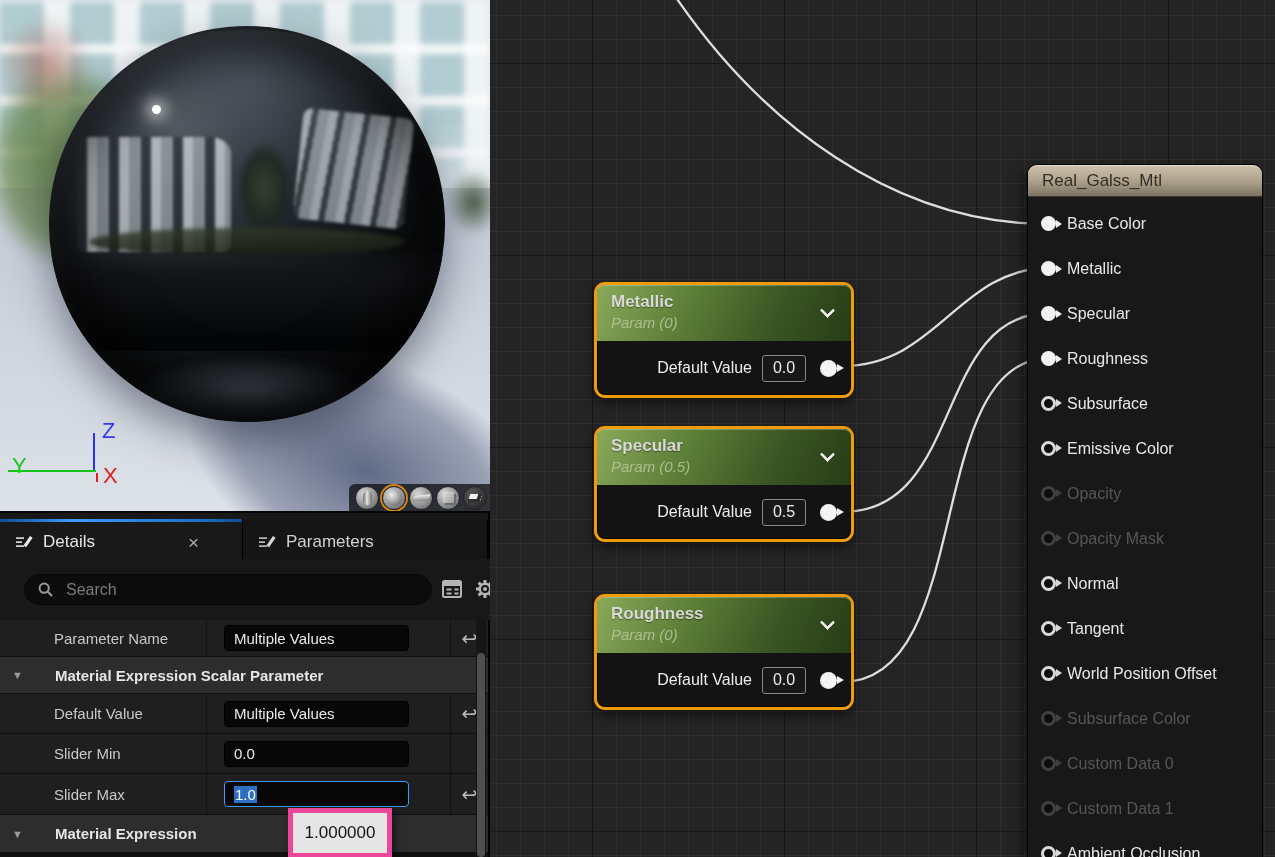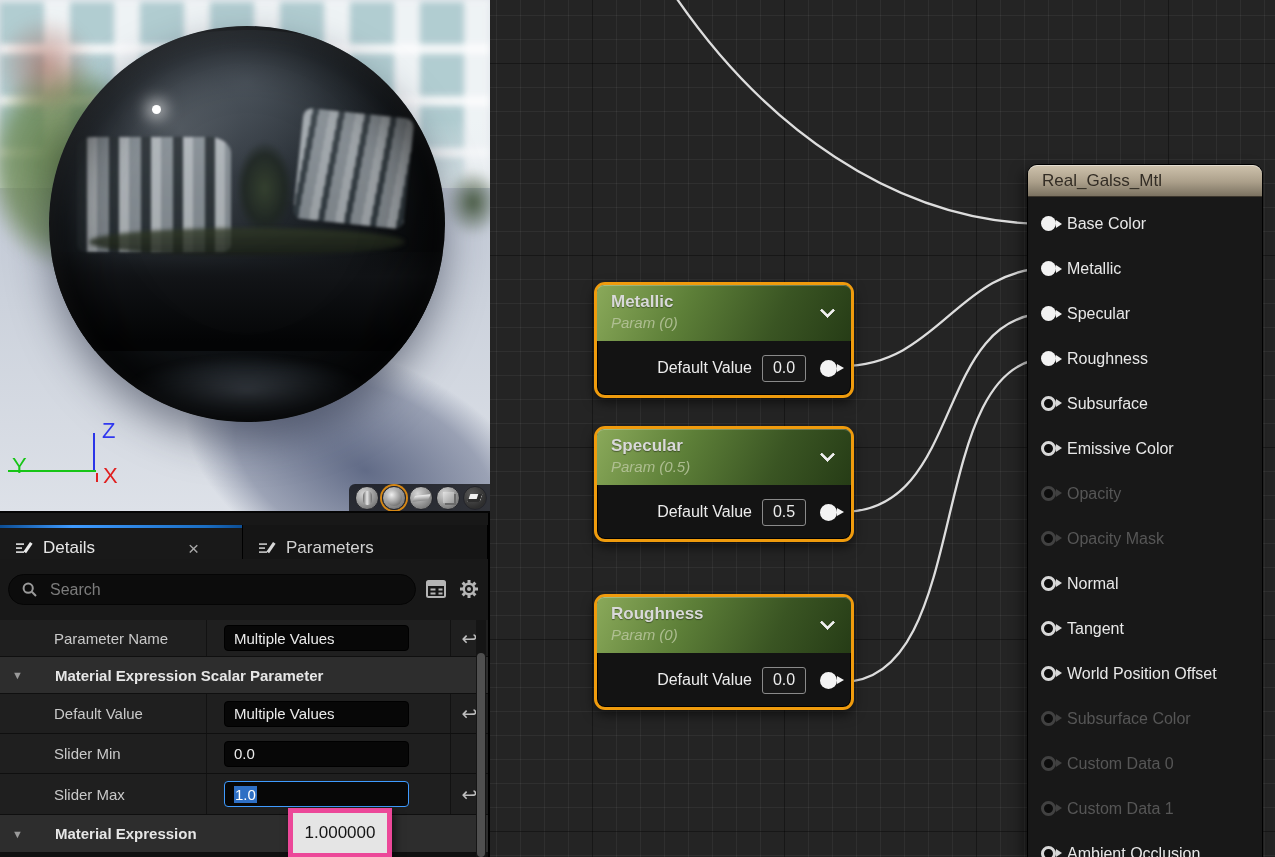--- a/index.html
+++ b/index.html
@@ -69,31 +69,31 @@
     background:radial-gradient(circle at 35% 30%, #d6d6d6, #8d8d8d 60%, #5c5c5c);display:flex;align-items:center;justify-content:center;}
   .shape-btn.active{box-shadow:0 0 0 2px rgba(222,140,20,.95);}
   .icon-cyl{width:9px;height:14px;border-radius:4px/5px;background:linear-gradient(90deg,#6d6d6d,#e6e6e6 45%,#6d6d6d);}
   .icon-sph{width:16px;height:16px;border-radius:50%;background:radial-gradient(circle at 35% 30%, #efefef, #9a9a9a 55%, #4c4c4c);}
   .icon-pln{width:15px;height:6px;background:linear-gradient(#f0f0f0,#8a8a8a);transform:skewX(-30deg) rotate(-6deg);border-radius:1px;}
   .icon-cub{width:11px;height:11px;background:linear-gradient(135deg,#e3e3e3,#9a9a9a);box-shadow:2px 2px 0 #6a6a6a;}
   .shape-btn.dark{background:radial-gradient(circle at 35% 30%, #585858, #2e2e2e 70%);}
   .icon-msh{width:12px;height:8px;background:#f2f2f2;transform:skewX(-18deg);box-shadow:inset -4px -3px 0 #2e2e2e;}
   
   .details{position:absolute;left:0;top:513px;width:490px;height:344px;background:#181818;border-right:2px solid #000;}
-  .tabbar{position:absolute;left:0;top:12px;width:100%;height:46px;background:#fde047;display:flex;}
+  .tabbar{position:absolute;left:0;top:6px;width:100%;height:46px;background:#fde047;display:flex;}
   .tab{position:relative;height:100%;display:flex;align-items:center;gap:9px;padding:0 14px;border-right:1px solid #000;}
   .tab.active{background:#191919;}
   .tab.active::before{content:"";position:absolute;left:0;top:0;right:0;height:3px;
     background:linear-gradient(90deg,#0d4e94,#3f9bff 30%,#1b6ec2 85%,#0d4e94);}
   .tab.inactive{background:#151515;flex:1;}
   .tab-label{font-size:17px;color:#e6e6e6;}
   .tab.inactive .tab-label{color:#d2d2d2;}
   .tab-close{margin-left:84px;color:#a8a8a8;font-size:19px;line-height:1;}
   .tab-icon{width:20px;height:20px;flex:0 0 auto;}
-  .searchrow{position:absolute;left:0;top:46px;width:100%;height:61px;background:#181818;display:flex;align-items:center;}
+  .searchrow{position:absolute;left:16px;top:46px;width:100%;height:61px;background:#181818;display:flex;align-items:center;}
   .searchbox{position:absolute;left:8px;top:15px;width:408px;height:31px;border-radius:16px;background:#0c0c0c;
     border:1px solid #050505;display:flex;align-items:center;padding:0 12px;gap:9px;}
   .searchbox input{flex:1;background:transparent;border:none;outline:none;color:#e0e0e0;font-size:16px;font-family:inherit;}
   .searchbox input::placeholder{color:#7c7c7c;}
   .sr-icon{position:absolute;top:18px;width:24px;height:24px;color:#b5b5b5;}
   .sr-table{left:424px;} .sr-gear{left:457px;}
   .rows{position:absolute;left:0;top:107px;width:100%;bottom:0;background:#101010;}
   .prow{display:grid;grid-template-columns:188px 244px 1fr;align-items:center;background:#1f1f1f;
     border-bottom:1px solid #0f0f0f;position:relative;padding-left:18px;}
   .prow .plabel{font-size:15px;color:#c9c9c9;padding-left:36px;}

